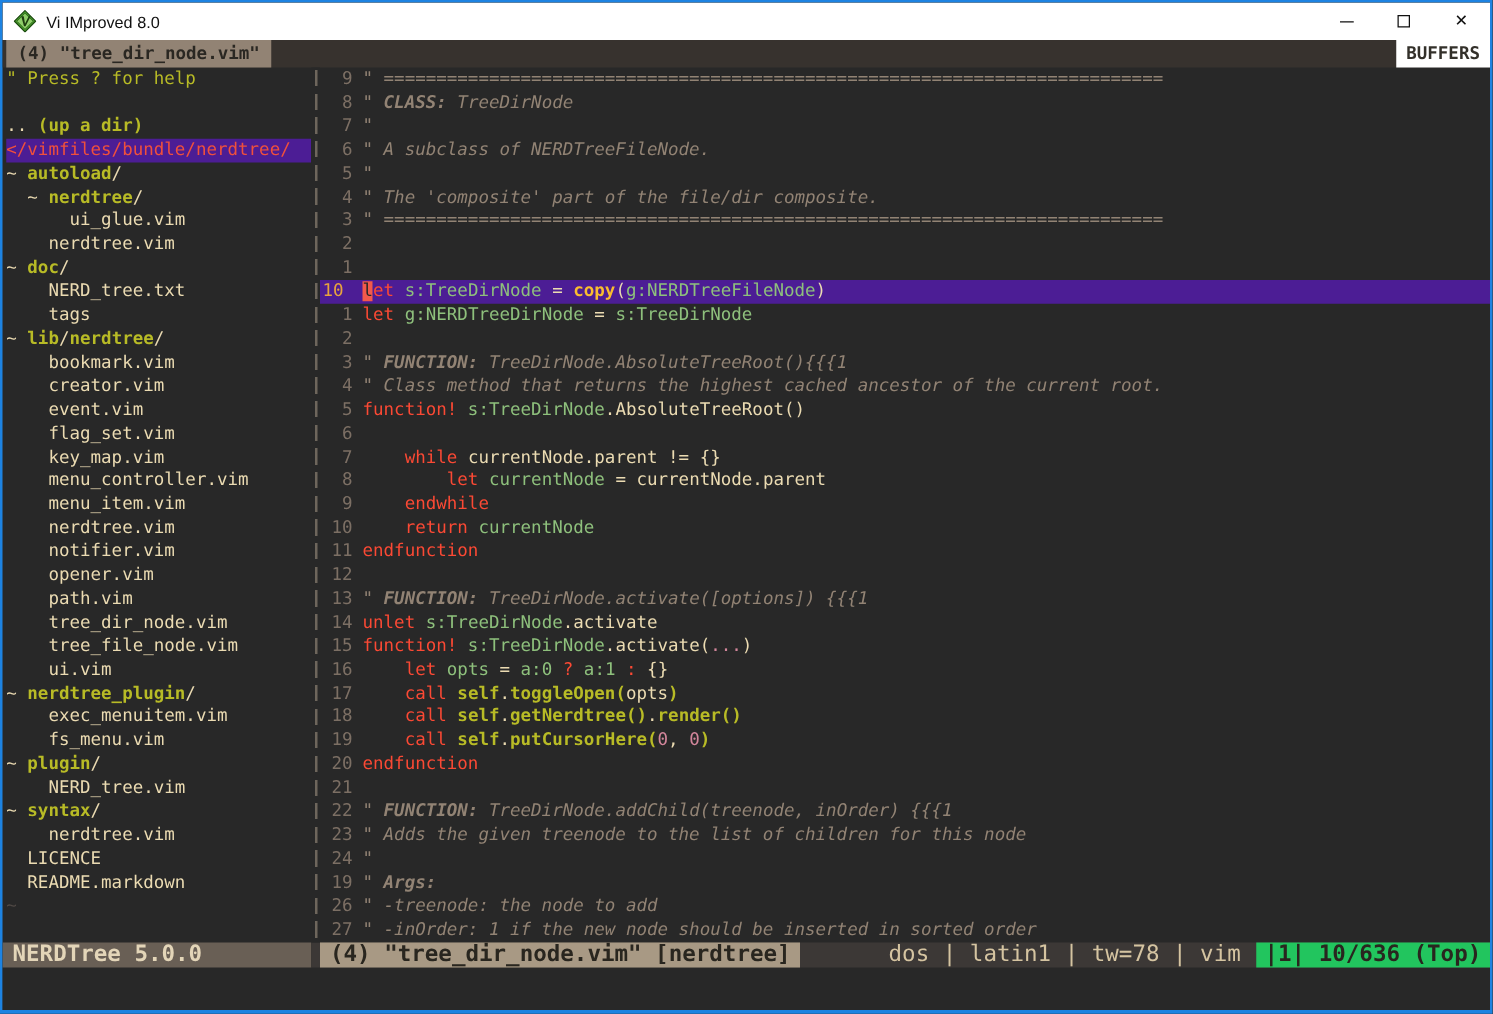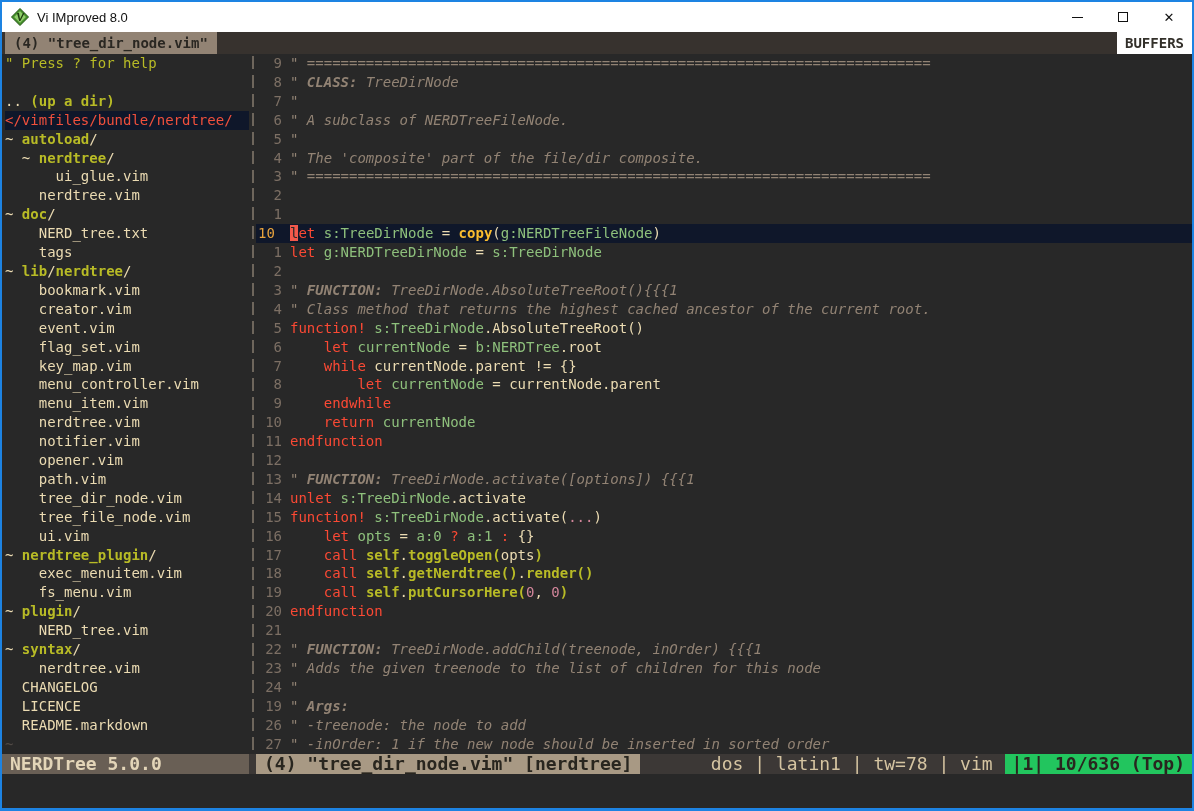--- a/index.html
+++ b/index.html
@@ -39,21 +39,21 @@
   
   .main { height:700px; display:flex; }
   .sidebar { width:247px; flex:none; overflow:hidden; padding-left:3px; }
   .vsep { width:7px; flex:none; position:relative; background:#282828; }
   .vsep::before {
     content:""; position:absolute; left:3px; top:2px; bottom:0; width:2px;
     background:repeating-linear-gradient(to bottom, #6e665c 0 13px, rgba(0,0,0,0) 13px 18.92px);
   }
   .editor { flex:1; overflow:hidden; }
   .row { height:18.92px; line-height:18.92px; font-size:14px; white-space:pre; display:flex; }
-  .row.hl { background:#0f172a; }
+  .row.hl { background:#4c1d95; }
   .txt { white-space:pre; }
   .lnum { flex:none; width:34px; padding-right:8px; text-align:right; color:#7c6f64; }
   .lnum.cur { text-align:left; color:#e8a33d; padding-left:2px; }
   
   .t { color:#ebdbb2; }
   .k { color:#fb4934; }
   .i { color:#8ec07c; }
   .f { color:#fabd2f; font-weight:bold; }
   .m { color:#b8bb26; font-weight:bold; }
   .n { color:#d3869b; }
@@ -133,21 +133,20 @@
         <div class="row"><span class="txt"><span class="t">    tree_dir_node.vim</span></span></div>
         <div class="row"><span class="txt"><span class="t">    tree_file_node.vim</span></span></div>
         <div class="row"><span class="txt"><span class="t">    ui.vim</span></span></div>
         <div class="row"><span class="txt"><span class="t">~ </span><span class="dir">nerdtree_plugin</span><span class="t">/</span></span></div>
         <div class="row"><span class="txt"><span class="t">    exec_menuitem.vim</span></span></div>
         <div class="row"><span class="txt"><span class="t">    fs_menu.vim</span></span></div>
         <div class="row"><span class="txt"><span class="t">~ </span><span class="dir">plugin</span><span class="t">/</span></span></div>
         <div class="row"><span class="txt"><span class="t">    NERD_tree.vim</span></span></div>
         <div class="row"><span class="txt"><span class="t">~ </span><span class="dir">syntax</span><span class="t">/</span></span></div>
         <div class="row"><span class="txt"><span class="t">    nerdtree.vim</span></span></div>
-        <div class="row"><span class="txt"><span class="t">  CHANGELOG</span></span></div>
         <div class="row"><span class="txt"><span class="t">  LICENCE</span></span></div>
         <div class="row"><span class="txt"><span class="t">  README.markdown</span></span></div>
         <div class="row"><span class="txt"><span class="tl">~</span></span></div>
       </div>
     <div class="vsep"></div>
     <div class="editor">
         <div class="row"><span class="lnum">9</span><span class="txt"><span class="c">" ==========================================================================</span></span></div>
         <div class="row"><span class="lnum">8</span><span class="txt"><span class="c">" </span><span class="cb">CLASS: </span><span class="c">TreeDirNode</span></span></div>
         <div class="row"><span class="lnum">7</span><span class="txt"><span class="c">" </span></span></div>
         <div class="row"><span class="lnum">6</span><span class="txt"><span class="c">" A subclass of NERDTreeFileNode.</span></span></div>
@@ -155,21 +154,21 @@
         <div class="row"><span class="lnum">4</span><span class="txt"><span class="c">" The 'composite' part of the file/dir composite.</span></span></div>
         <div class="row"><span class="lnum">3</span><span class="txt"><span class="c">" ==========================================================================</span></span></div>
         <div class="row"><span class="lnum">2</span><span class="txt"></span></div>
         <div class="row"><span class="lnum">1</span><span class="txt"></span></div>
         <div class="row hl"><span class="lnum cur">10</span><span class="txt"><span class="cursor">l</span><span class="k">et</span><span class="t"> </span><span class="i">s:TreeDirNode</span><span class="t"> = </span><span class="f">copy</span><span class="t">(</span><span class="i">g:NERDTreeFileNode</span><span class="t">)</span></span></div>
         <div class="row"><span class="lnum">1</span><span class="txt"><span class="k">let</span><span class="t"> </span><span class="i">g:NERDTreeDirNode</span><span class="t"> = </span><span class="i">s:TreeDirNode</span></span></div>
         <div class="row"><span class="lnum">2</span><span class="txt"></span></div>
         <div class="row"><span class="lnum">3</span><span class="txt"><span class="c">" </span><span class="cb">FUNCTION: </span><span class="c">TreeDirNode.AbsoluteTreeRoot(){{{1</span></span></div>
         <div class="row"><span class="lnum">4</span><span class="txt"><span class="c">" Class method that returns the highest cached ancestor of the current root.</span></span></div>
         <div class="row"><span class="lnum">5</span><span class="txt"><span class="k">function!</span><span class="t"> </span><span class="i">s:TreeDirNode</span><span class="t">.AbsoluteTreeRoot()</span></span></div>
-        <div class="row"><span class="lnum">6</span><span class="txt"><span class="t">    </span><span class="k">let</span><span class="t"> </span><span class="i">currentNode</span><span class="t"> = </span><span class="i">b:NERDTree</span><span class="t">.root</span></span></div>
+        <div class="row"><span class="lnum">6</span></div>
         <div class="row"><span class="lnum">7</span><span class="txt"><span class="t">    </span><span class="k">while</span><span class="t"> currentNode.parent != {}</span></span></div>
         <div class="row"><span class="lnum">8</span><span class="txt"><span class="t">        </span><span class="k">let</span><span class="t"> </span><span class="i">currentNode</span><span class="t"> = currentNode.parent</span></span></div>
         <div class="row"><span class="lnum">9</span><span class="txt"><span class="t">    </span><span class="k">endwhile</span></span></div>
         <div class="row"><span class="lnum">10</span><span class="txt"><span class="t">    </span><span class="k">return</span><span class="t"> </span><span class="i">currentNode</span></span></div>
         <div class="row"><span class="lnum">11</span><span class="txt"><span class="k">endfunction</span></span></div>
         <div class="row"><span class="lnum">12</span><span class="txt"></span></div>
         <div class="row"><span class="lnum">13</span><span class="txt"><span class="c">" </span><span class="cb">FUNCTION: </span><span class="c">TreeDirNode.activate([options]) {{{1</span></span></div>
         <div class="row"><span class="lnum">14</span><span class="txt"><span class="k">unlet</span><span class="t"> </span><span class="i">s:TreeDirNode</span><span class="t">.activate</span></span></div>
         <div class="row"><span class="lnum">15</span><span class="txt"><span class="k">function!</span><span class="t"> </span><span class="i">s:TreeDirNode</span><span class="t">.activate(</span><span class="n">...</span><span class="t">)</span></span></div>
         <div class="row"><span class="lnum">16</span><span class="txt"><span class="t">    </span><span class="k">let</span><span class="t"> </span><span class="i">opts</span><span class="t"> = </span><span class="i">a:0</span><span class="t"> </span><span class="k">?</span><span class="t"> </span><span class="i">a:1</span><span class="t"> </span><span class="k">:</span><span class="t"> {}</span></span></div>

